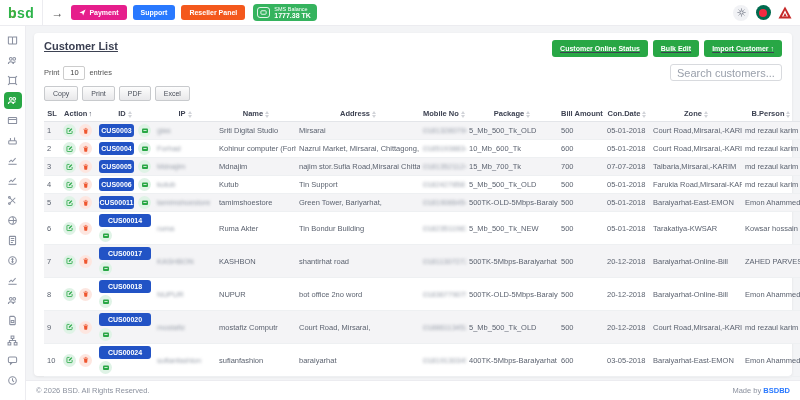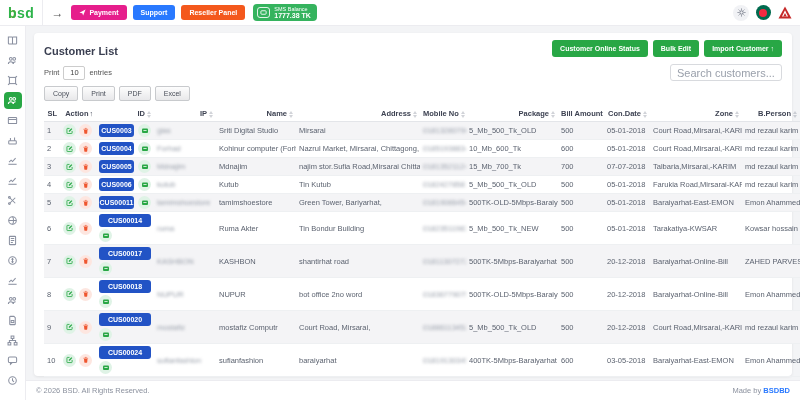--- a/index.html
+++ b/index.html
@@ -35,38 +35,38 @@
   .sidebar{width:26px;background:#fff;border-right:1px solid #ececf0;display:flex;flex-direction:column;
     align-items:center;padding-top:6px;gap:3px;overflow:hidden;}
   .sbic{width:18px;height:17px;border-radius:4px;display:flex;align-items:center;justify-content:center;
     color:#8a90a0;cursor:pointer;flex:none;}
   .sbic svg{width:11px;height:11px;}
   .sbic.active{background:#28a745;color:#fff;}
   .main{flex:1;display:flex;flex-direction:column;min-width:0;}
   
   .card{background:#fff;border-radius:4px;box-shadow:0 1px 3px rgba(0,0,0,.08);
     margin:7px 8px 4px 8px;padding:7px 10px 6px 10px;flex:1;display:flex;flex-direction:column;min-height:0;}
-  .cardhead{display:flex;align-items:flex-end;justify-content:space-between;}
+  .cardhead{display:flex;align-items:flex-start;justify-content:space-between;text-decoration:underline;}
   .ptitle{font-size:11px;font-weight:bold;color:#3a3f51;}
   .headbtns{display:flex;gap:5px;}
   .gbtn{background:#28a745;color:#fff;border:none;font-family:inherit;font-size:7px;font-weight:bold;
     padding:5px 8px;border-radius:3px;cursor:pointer;}
   .ctrlrow{display:flex;align-items:center;justify-content:space-between;margin-top:7px;}
   .showwrap{display:flex;align-items:center;gap:4px;font-size:7.5px;color:#555;}
   .showsel{width:22px;height:14px;border:1px solid #ccc;border-radius:2px;font-size:7.5px;
     text-align:center;font-family:inherit;color:#444;}
   .search{width:112px;height:17px;border:1px solid #d8dade;border-radius:3px;font-size:11px;
     padding:0 6px;font-family:inherit;color:#444;}
   .search::placeholder{color:#9aa0ab;}
   .expbtns{display:flex;gap:4px;margin-top:5px;}
   .expbtn{background:linear-gradient(#fdfdfd,#e8e8ea);border:1px solid #c8cacd;border-radius:2px;
     font-family:inherit;font-size:7px;color:#4a4f5a;padding:3px 8px;cursor:pointer;}
   
   table{width:100%;border-collapse:collapse;table-layout:fixed;margin-top:5px;}
-  th{font-size:7.5px;font-weight:bold;color:#3d4252;text-align:right;padding:3px 3px;
+  th{font-size:7.5px;font-weight:bold;color:#3d4252;text-align:center;padding:3px 3px;
     border-bottom:1px solid #e3e5e9;white-space:nowrap;overflow:hidden;}
   td{font-size:7.5px;color:#5c6370;padding:2px 3px;white-space:nowrap;overflow:hidden;
     border-bottom:1px solid #eef0f2;vertical-align:middle;}
   tbody tr:nth-child(odd){background:#f4f4f6;}
   tbody tr{height:16px;}
   tbody tr.tall{height:28px;}
   .sortic{display:inline-block;margin-left:2px;vertical-align:middle;opacity:.45;}
   .sortic i{display:block;width:0;height:0;border-left:2.5px solid transparent;border-right:2.5px solid transparent;}
   .sortic .up{border-bottom:3px solid #9aa0ab;margin-bottom:1px;}
   .sortic .dn{border-top:3px solid #9aa0ab;}
@@ -463,21 +463,21 @@
                   <span class="chatic">
                     <svg viewBox="0 0 16 16">
                       <rect x="2" y="3" width="12" height="9" rx="2" fill="#28a745"></rect>
                       <rect x="4.5" y="6.5" width="7" height="1.6" rx=".8" fill="#fff"></rect>
                     </svg>
                   </span>
                 </div>
               </td>
               <td class="blur">kutub</td>
               <td>Kutub</td>
-              <td>Tin Kutub</td>
+              <td>Tin Support</td>
               <td class="blur">01824278581</td>
               <td>5_Mb_500_Tk_OLD</td>
               <td>500</td>
               <td>05-01-2018</td>
               <td>Farukia Road,Mirsarai-KARIM</td>
               <td>md rezaul karim na</td>
             </tr>
             <tr>
               <td>5</td>
               <td>

